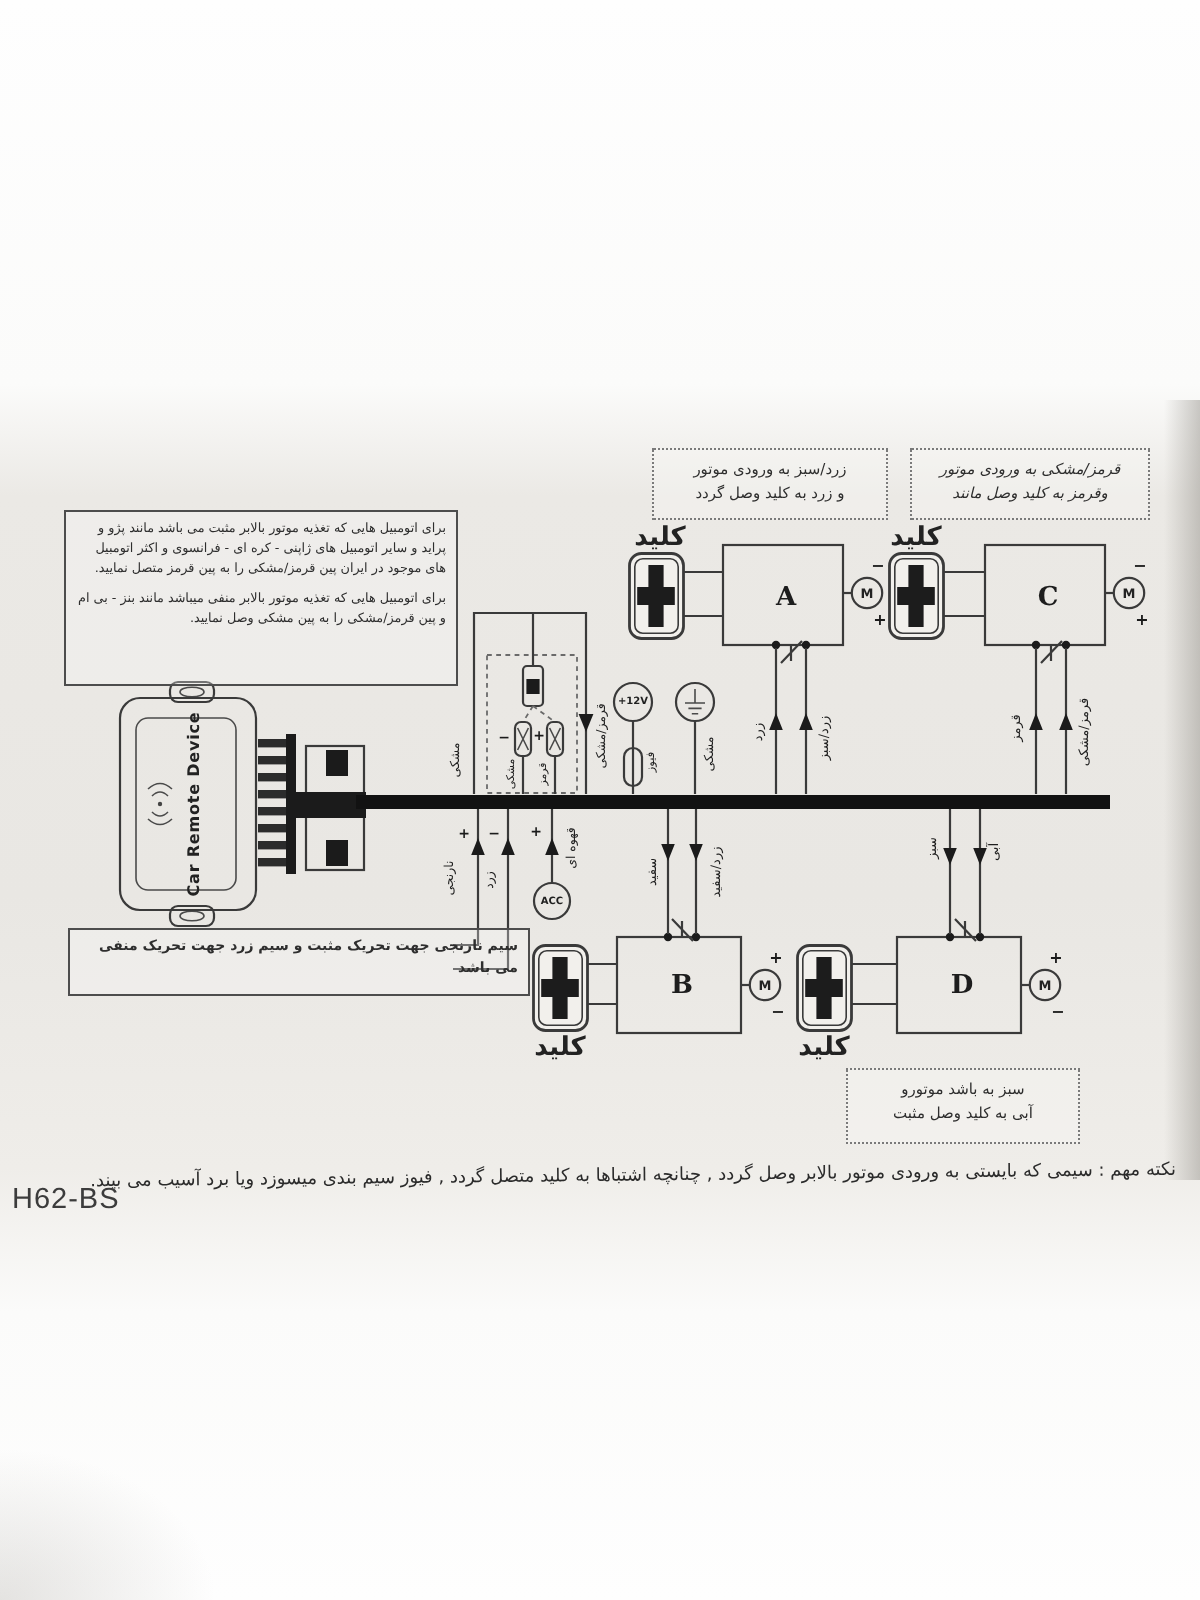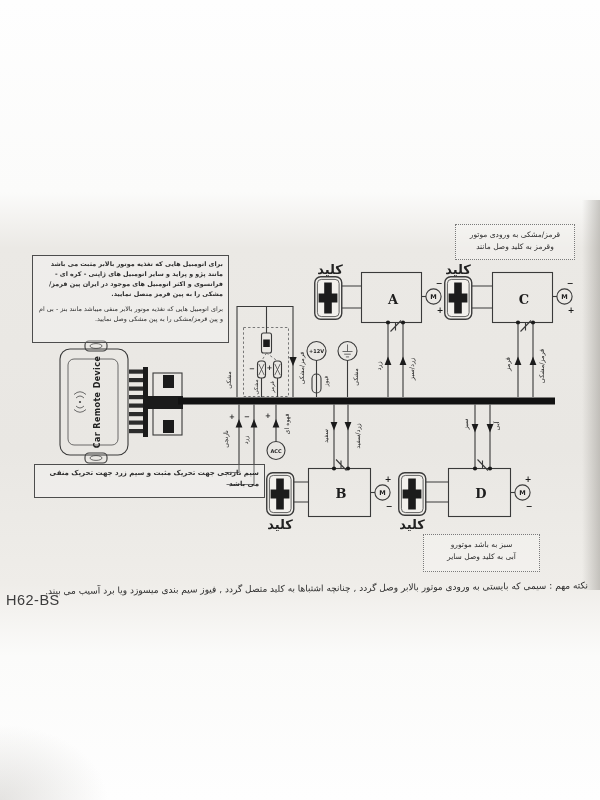--- a/index.html
+++ b/index.html
@@ -182,32 +182,36 @@
       <polygon class="filldark" points="235.6,427.5 242.4,427.5 239,419"></polygon>
       <path class="st" d="M254 404.5 V484.5 H226.5"></path>
       <polygon class="filldark" points="250.6,427.5 257.4,427.5 254,419"></polygon>
       <path class="st" d="M276 404.5 V441.5"></path>
       <polygon class="filldark" points="272.6,427.5 279.4,427.5 276,419"></polygon>
       <circle class="st" cx="276" cy="450.5" r="9" fill="#f4f2ee"></circle>
     </g>
   </svg>
 
   <div class="solidbox" style="left:32px; top:255px; width:197px; height:88px; padding:4px 5px; font-size:6.4px; line-height:1.55; text-align:right;">
-    <p style="margin-bottom:5px;font-weight:bold;">برای اتومبیل هایی که تغذیه موتور بالابر مثبت می باشد مانند پژو و پراید و سایر اتومبیل های ژاپنی - کره ای - فرانسوی و اکثر اتومبیل های موجود در ایران پین قرمز/مشکی را به پین قرمز متصل نمایید.</p>
+    <p style="margin-bottom:5px;">برای اتومبیل هایی که تغذیه موتور بالابر مثبت می باشد مانند پژو و پراید و سایر اتومبیل های ژاپنی - کره ای - فرانسوی و اکثر اتومبیل های موجود در ایران پین قرمز/مشکی را به پین قرمز متصل نمایید.</p>
     <p>برای اتومبیل هایی که تغذیه موتور بالابر منفی میباشد مانند بنز - بی ام و پین قرمز/مشکی را به پین مشکی وصل نمایید.</p>
   </div>
 
-  <div class="notebox" style="left:455px; top:224px; width:120px; height:36px;">
+  <div class="notebox" style="left:326px; top:224px; width:118px; height:36px;">
+    <div>زرد/سبز به ورودی موتور</div>
+    <div>و زرد به کلید وصل گردد</div>
+  </div>
+  <div class="notebox" style="left:455px; top:224px; width:120px; height:36px;font-style:italic;">
     <div>قرمز/مشکی به ورودی موتور</div>
     <div>وقرمز به کلید وصل مانند</div>
   </div>
 
   <div class="notebox" style="left:423px; top:534px; width:117px; height:38px;">
     <div>سبز به باشد موتورو</div>
-    <div>آبی به کلید وصل سایر</div>
+    <div>آبی به کلید وصل مثبت</div>
   </div>
 
   <div class="solidbox" style="left:34px; top:464px; width:231px; height:34px; padding:3px 5px; font-size:7px; font-weight:bold; line-height:1.6; text-align:right;">
     <span>سیم نارنجی جهت تحریک مثبت و سیم زرد جهت تحریک منفی می باشد</span>
   </div>
 
   <div class="kilid" style="left:330px; top:269px;">کلید</div>
   <div class="kilid" style="left:458px; top:269px;">کلید</div>
   <div class="kilid" style="left:280px; top:524px;">کلید</div>
   <div class="kilid" style="left:412px; top:524px;">کلید</div>

